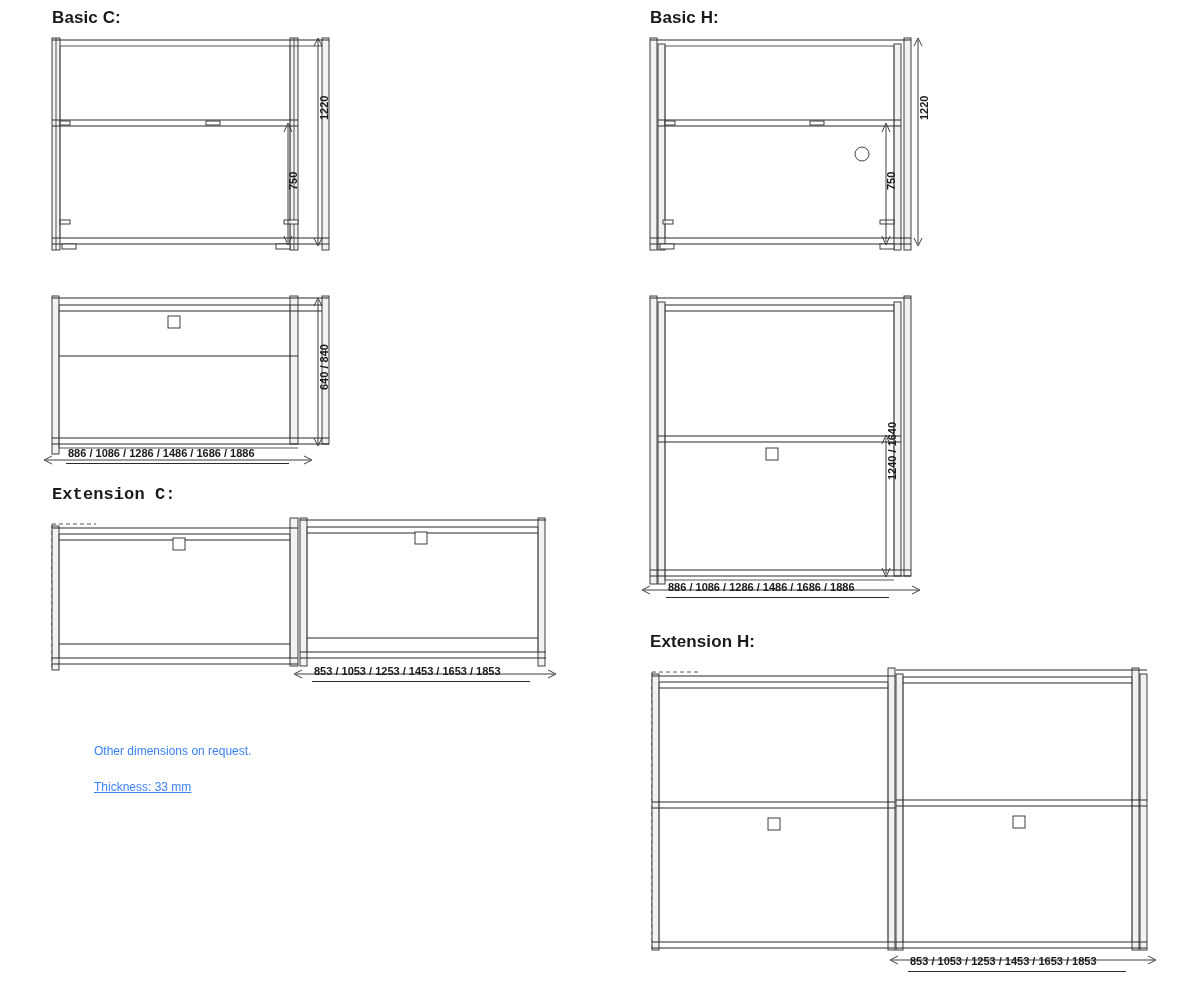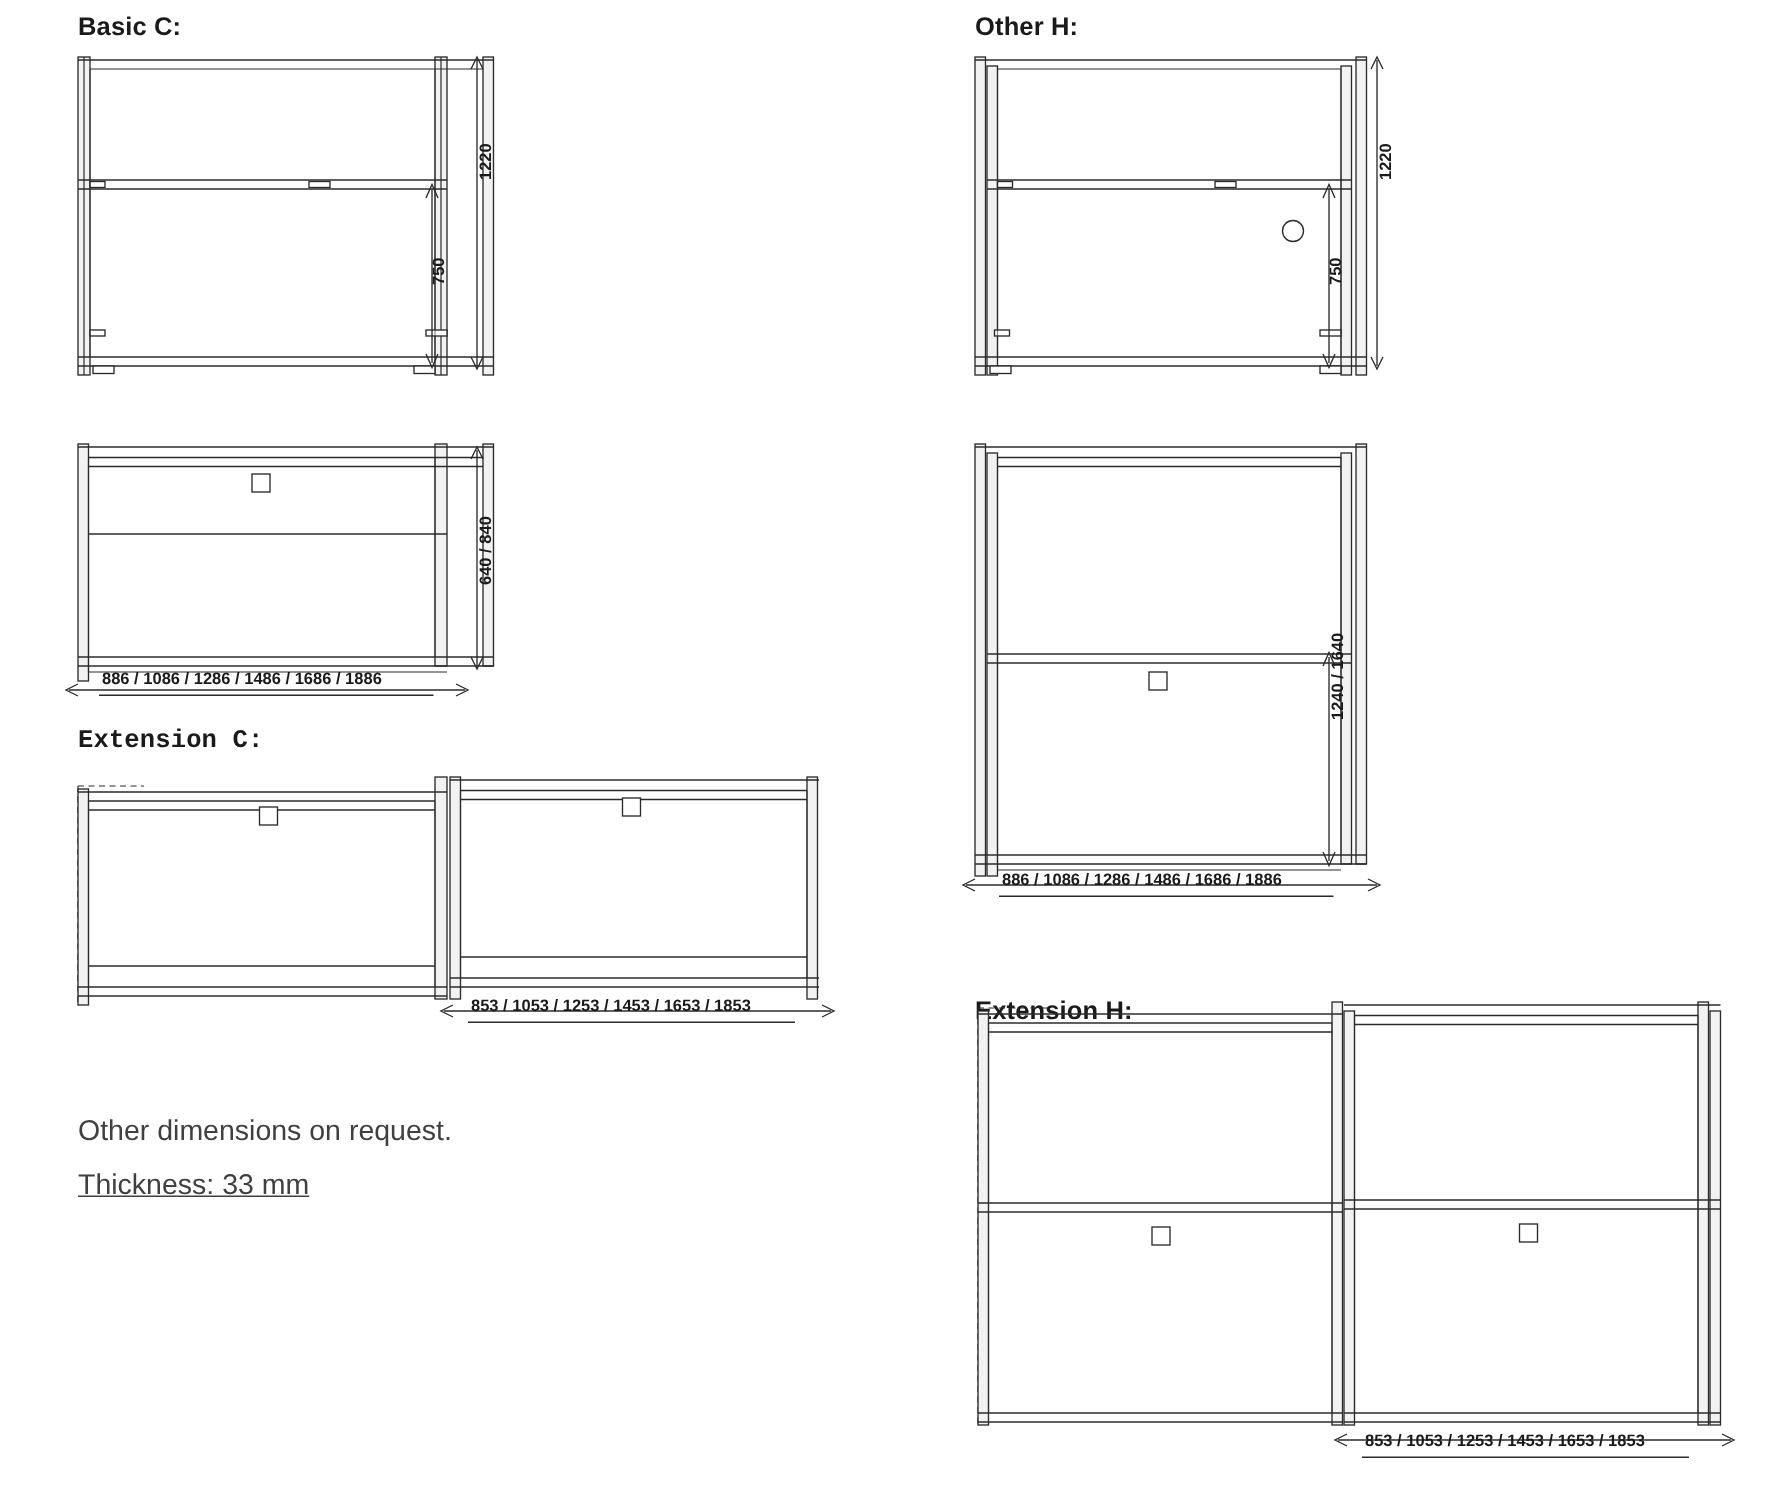--- a/index.html
+++ b/index.html
@@ -24,23 +24,24 @@
   .section-title {
     position: absolute;
     font-size: 17px;
     font-weight: bold;
     letter-spacing: 0.1px;
     color: #1a1a1a;
     white-space: nowrap;
   }
   .note {
     position: absolute;
-    font-size: 19px;
-    color: #404040;
+    font-size: 12px;
+    color: #3b82f6;
     white-space: nowrap;
+    margin-left: 42px;
   }
   .dim-label {
     position: absolute;
     font-size: 11px;
     font-weight: bold;
     color: #1a1a1a;
     white-space: nowrap;
   }
   .dim-label.vert {
     transform-origin: 0 0;
@@ -62,25 +63,25 @@
     border-top: 1px solid #2b2b2b;
   }
 </style>
 </head>
 <body>
 
 <div class="canvas">
 
   <div class="section-title" style="left:52px; top:8px;">Basic C:</div>
 
-  <div class="section-title" style="left:650px; top:8px;">Other H:</div>
+  <div class="section-title" style="left:650px; top:8px;">Basic H:</div>
 
   <div class="section-title" style="left:52px; top:485px;font-family:Liberation Mono, monospace;">Extension C:</div>
 
-  <div class="section-title" style="left:650px; top:664px;">Extension H:</div>
+  <div class="section-title" style="left:650px; top:632px;">Extension H:</div>
 
   <svg style="position:absolute; left:40px; top:30px;" width="300" height="230">
 
     <rect class="fill-post" x="12" y="8" width="8" height="212"></rect>
     <line class="ln thin" x1="16" y1="8" x2="16" y2="220"></line>
 
     <rect class="fill-post" x="250" y="8" width="8" height="212"></rect>
     <line class="ln thin" x1="254" y1="8" x2="254" y2="220"></line>
 
     <rect class="fill-post" x="282" y="8" width="7" height="212"></rect>

